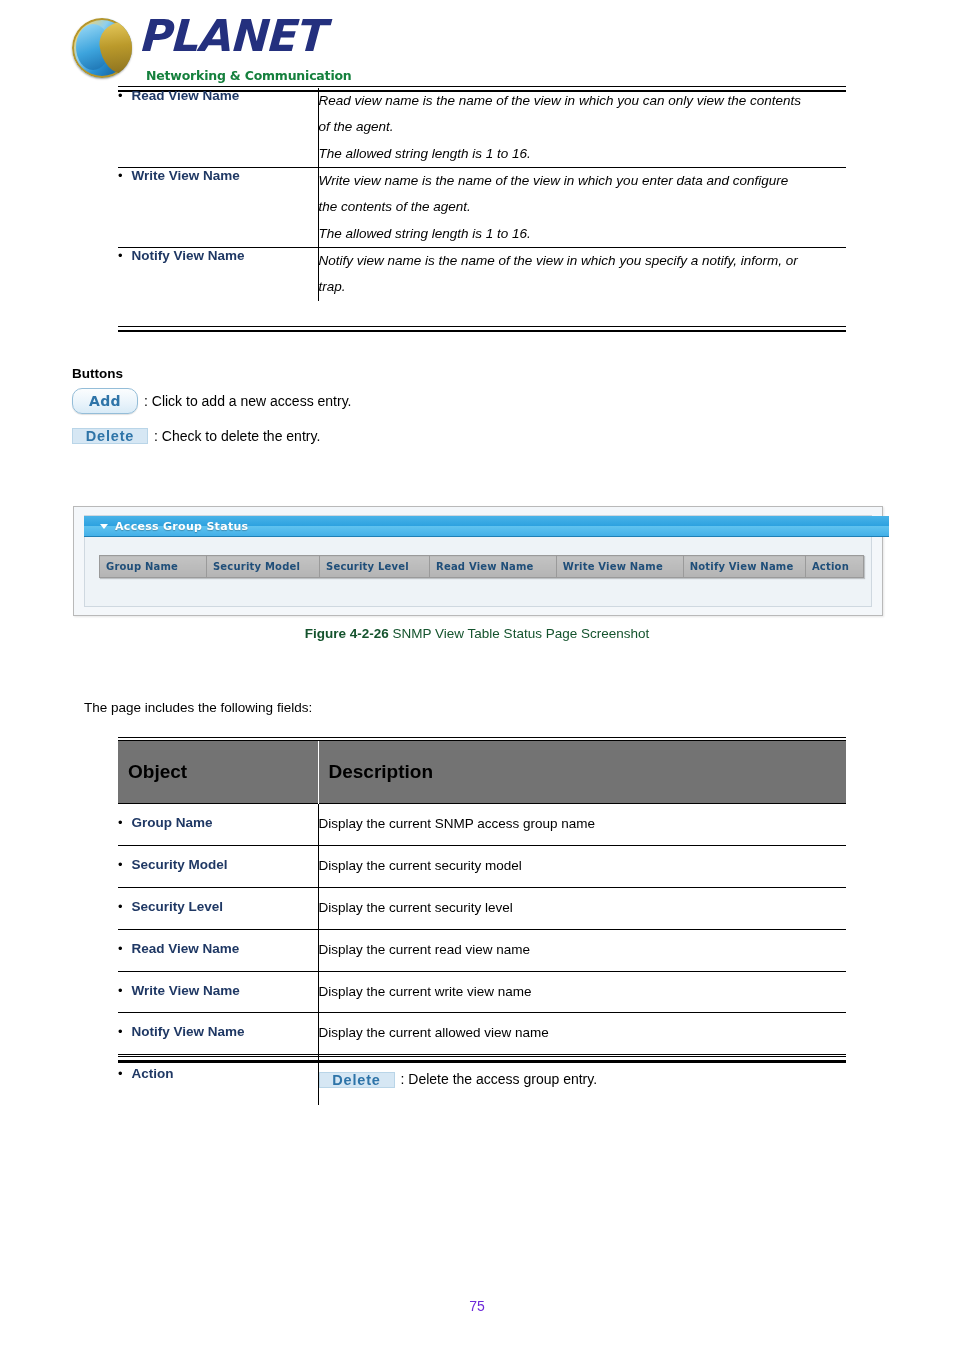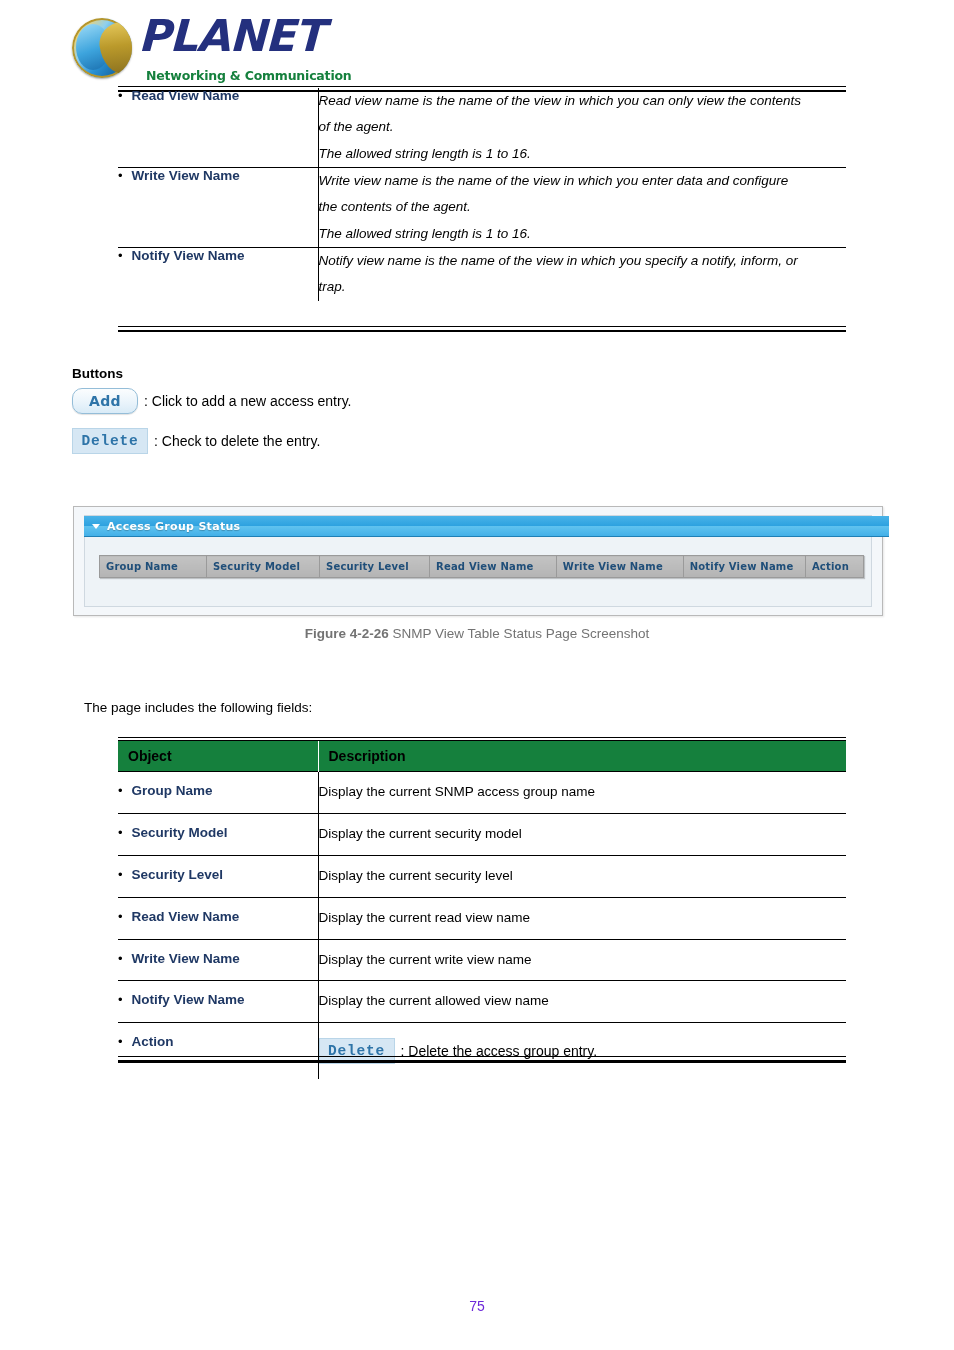--- a/index.html
+++ b/index.html
@@ -164,28 +164,28 @@
     font-weight: bold;
     font-size: 14px;
     font-family: "DejaVu Sans", sans-serif;
     letter-spacing: 0.4px;
     box-shadow: 0 1px 1px rgba(0,0,0,0.12);
   }
   .btn-flat {
     display: inline-flex;
     align-items: center;
     justify-content: center;
-    min-width: 76px; height: 26px;
+    min-width: 76px; height: 16px;
     padding: 0 8px;
     border: 1px solid #b9d5e8;
     background: #d6e7f4;
     color: #2e74a8;
     font-weight: bold;
     font-size: 14.5px;
-    font-family: Liberation Mono, monospace;
+    font-family: Liberation Sans, sans-serif;
     letter-spacing: 0.8px;
   }
   .btn-caption {
     margin-left: 6px;
     color: #000;
     font-size: 14px;
   }
 
   
   #screenshot-panel {
@@ -202,21 +202,21 @@
     background: #eef3f7;
     border: 1px solid #cfd8e0;
   }
   .panel-title-bar {
     position: absolute;
     left: 10px; top: 9px;
     width: 805px; height: 21px;
     background: linear-gradient(180deg, #49b3e8 0%, #2ea2e0 48%, #5fc2ef 52%, #43b0e8 100%);
     display: flex;
     align-items: center;
-    padding-left: 8px;
+    padding-left: 16px;
     border-bottom: 1px solid #1f7fb5;
   }
   .panel-caret {
     width: 0; height: 0;
     border-left: 4px solid transparent;
     border-right: 4px solid transparent;
     border-top: 5px solid #ffffff;
     margin-right: 7px;
   }
   .panel-title-text {
@@ -250,45 +250,45 @@
     white-space: nowrap;
   }
 
   
   #figure-caption {
     position: absolute;
     left: 0; top: 626px;
     width: 954px;
     text-align: center;
     font-size: 13.5px;
-    color: #737373;
+    color: #14532d;
   }
   #figure-caption .fig-num { font-weight: bold; }
 
   
   #intro-line {
     position: absolute;
     left: 84px; top: 700px;
     font-size: 13.5px;
     color: #000;
   }
 
   
   #table-bottom {
     left: 118px;
     top: 741px;
     width: 728px;
   }
   #table-bottom thead th {
-    background: #15803d;
-    font-size: 14px;
+    background: #737373;
+    font-size: 19px;
     font-weight: bold;
     text-align: left;
     color: #000;
-    padding: 7px 10px;
+    padding: 20px 10px;
     height: 28px;
   }
   #table-bottom thead th.th-obj {
     width: 200px;
     border-right: 1px solid #ffffff;
   }
   #table-bottom tbody td { border-top: 1px solid #000; }
   #table-bottom .obj-cell { padding-top: 11px; padding-bottom: 11px; }
   #table-bottom .desc-cell { padding-top: 11px; padding-bottom: 11px; line-height: 1.4; }
 

